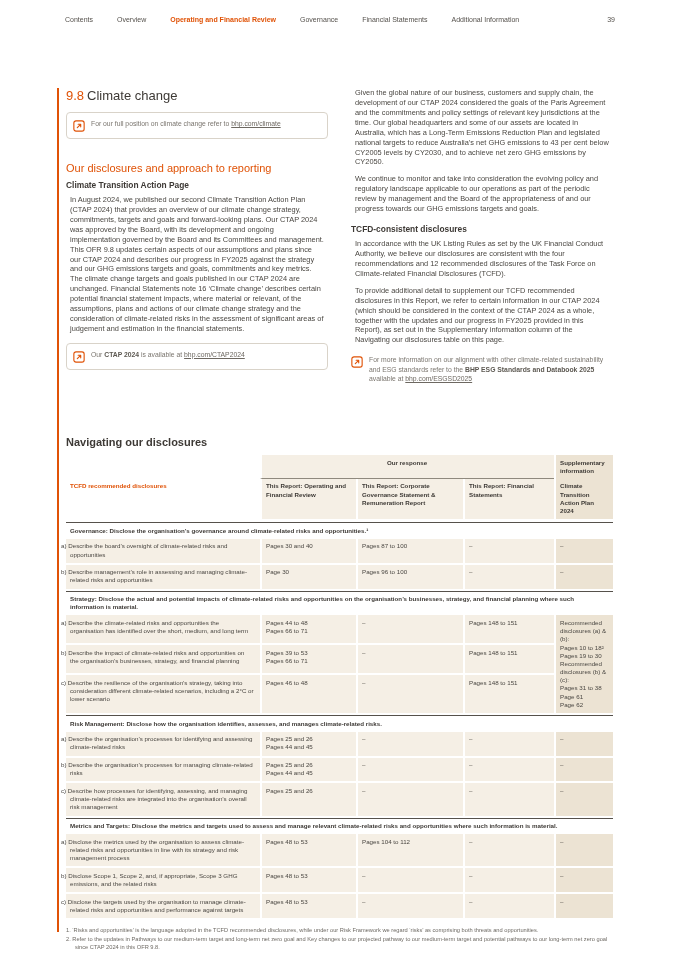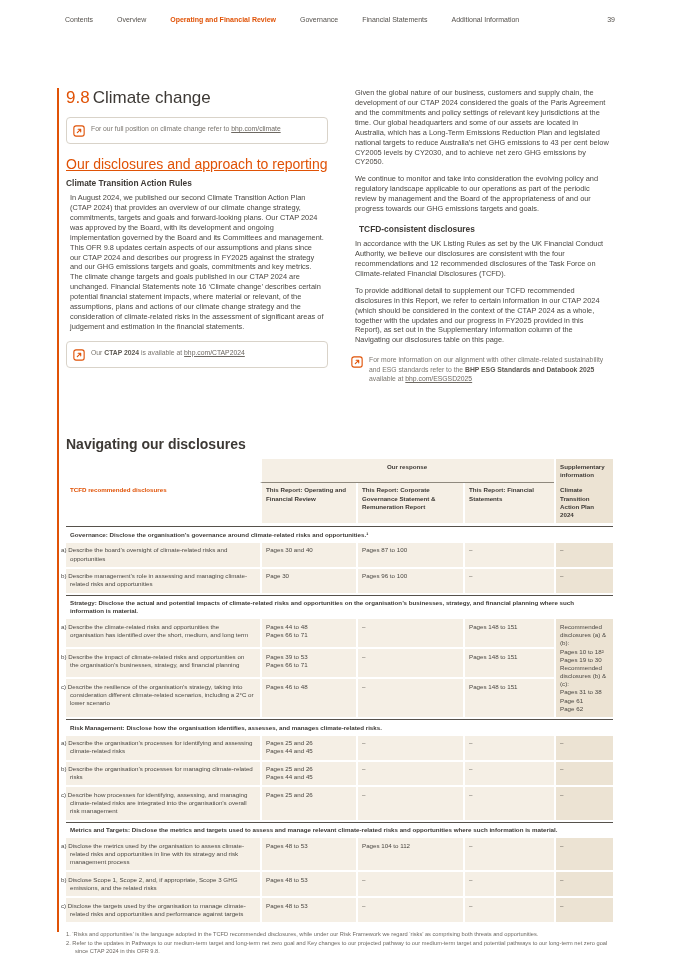--- a/index.html
+++ b/index.html
@@ -21,38 +21,38 @@
   .topnav .navitem{white-space:nowrap;}
   .topnav .active{color:var(--orange);font-weight:700;}
   .pagenum{margin-left:auto;}
 
   .orange-rule{position:absolute;left:57px;top:88px;width:2px;height:844px;background:var(--orange);}
 
   .content{position:absolute;left:66px;top:88px;width:547px;}
   .cols{display:flex;gap:23px;height:348px;overflow:hidden;}
   .col{width:262px;flex:none;}
 
-  .h1{font-size:17px;color:var(--ink);margin:0 0 9px;font-weight:400;}
+  .h1{font-size:13px;color:var(--ink);margin:0 0 9px;font-weight:400;}
   .h1 .num{color:var(--orange);margin-right:3px;}
 
   p.b{font-size:7.4px;line-height:1.34;color:var(--body);margin:0 4px 7px;}
 
   .callout{display:flex;gap:6px;align-items:flex-start;border:1px solid #D9D3C9;
            border-radius:4px;padding:6px 8px 6px 6px;margin:9px 0 12px;}
   .callout.plain{border:none;padding:0;margin:10px 0 0;}
   .callout .txt{font-size:6.8px;line-height:1.38;color:#7B766F;}
   .callout .txt .bold{font-weight:700;color:#5D5952;}
   .callout .link,.link{color:#6D6861;text-decoration:underline;cursor:pointer;}
   .icon-ext{width:12px;height:12px;flex:none;margin-top:1px;}
 
-  h2.orange{font-size:14px;font-weight:400;color:var(--orange);margin:12px 0 6px;text-decoration:underline;}
+  h2.orange{font-size:11px;font-weight:400;color:var(--orange);margin:23px 0 6px;}
   h3.sub{font-size:8.4px;font-weight:700;color:var(--ink);margin:0 0 5px;}
-  h3.sub2{font-size:8.4px;font-weight:700;color:var(--ink);margin:10px 8px 5px;}
-
-  .table-title{font-size:14px;font-weight:700;color:var(--ink);margin:0 0 7px;}
+  h3.sub2{font-size:8.4px;font-weight:700;color:var(--ink);margin:10px 0 5px;}
+
+  .table-title{font-size:11px;font-weight:700;color:var(--ink);margin:0 0 7px;}
 
   table.disc{border-collapse:separate;border-spacing:0;width:547px;table-layout:fixed;
              font-size:6.2px;line-height:1.32;color:var(--body);}
   table.disc td{vertical-align:top;padding:3.5px 6px 4px 4px;}
   table.disc td:not(:first-child){border-left:2px solid #fff;}
   td.cell{background:var(--beige);border-bottom:2px solid #fff;}
   td.supp{background:var(--beige2);}
   td.white{background:#fff;}
   td.hd{font-weight:700;color:var(--ink);}
   td.our-resp{background:var(--beige);font-weight:700;color:var(--ink);text-align:center;
@@ -96,21 +96,21 @@
 
         <div class="callout">
           <svg class="icon-ext" viewBox="0 0 14 14">
             <rect x="1" y="1" width="12" height="12" rx="2.5" fill="none" stroke="#E05206" stroke-width="1.3"></rect>
             <path d="M5 9 L9 5 M6 5 H9 V8" fill="none" stroke="#E05206" stroke-width="1.3" stroke-linecap="round" stroke-linejoin="round"></path>
           </svg>
           <span class="txt"><span>For our full position on climate change refer to </span><a class="link">bhp.com/climate</a></span>
         </div>
 
         <h2 class="orange">Our disclosures and approach to reporting</h2>
-        <h3 class="sub">Climate Transition Action Rules</h3>
+        <h3 class="sub">Climate Transition Action Page</h3>
         <p class="b">In August 2024, we published our second Climate Transition Action Plan (CTAP 2024) that provides an overview of our climate change strategy, commitments, targets and goals and forward-looking plans. Our CTAP 2024 was approved by the Board, with its development and ongoing implementation governed by the Board and its Committees and management. This OFR 9.8 updates certain aspects of our assumptions and plans since our CTAP 2024 and describes our progress in FY2025 against the strategy and our GHG emissions targets and goals, commitments and key metrics. The climate change targets and goals published in our CTAP 2024 are unchanged. Financial Statements note 16 ‘Climate change’ describes certain potential financial statement impacts, where material or relevant, of the assumptions, plans and actions of our climate change strategy and the consideration of climate-related risks in the assessment of significant areas of judgement and estimation in the financial statements.</p>
 
         <div class="callout">
           <svg class="icon-ext" viewBox="0 0 14 14">
             <rect x="1" y="1" width="12" height="12" rx="2.5" fill="none" stroke="#E05206" stroke-width="1.3"></rect>
             <path d="M5 9 L9 5 M6 5 H9 V8" fill="none" stroke="#E05206" stroke-width="1.3" stroke-linecap="round" stroke-linejoin="round"></path>
           </svg>
           <span class="txt"><span>Our </span><span class="bold">CTAP 2024</span><span> is available at </span><a class="link">bhp.com/CTAP2024</a></span>
         </div>
       </div>

